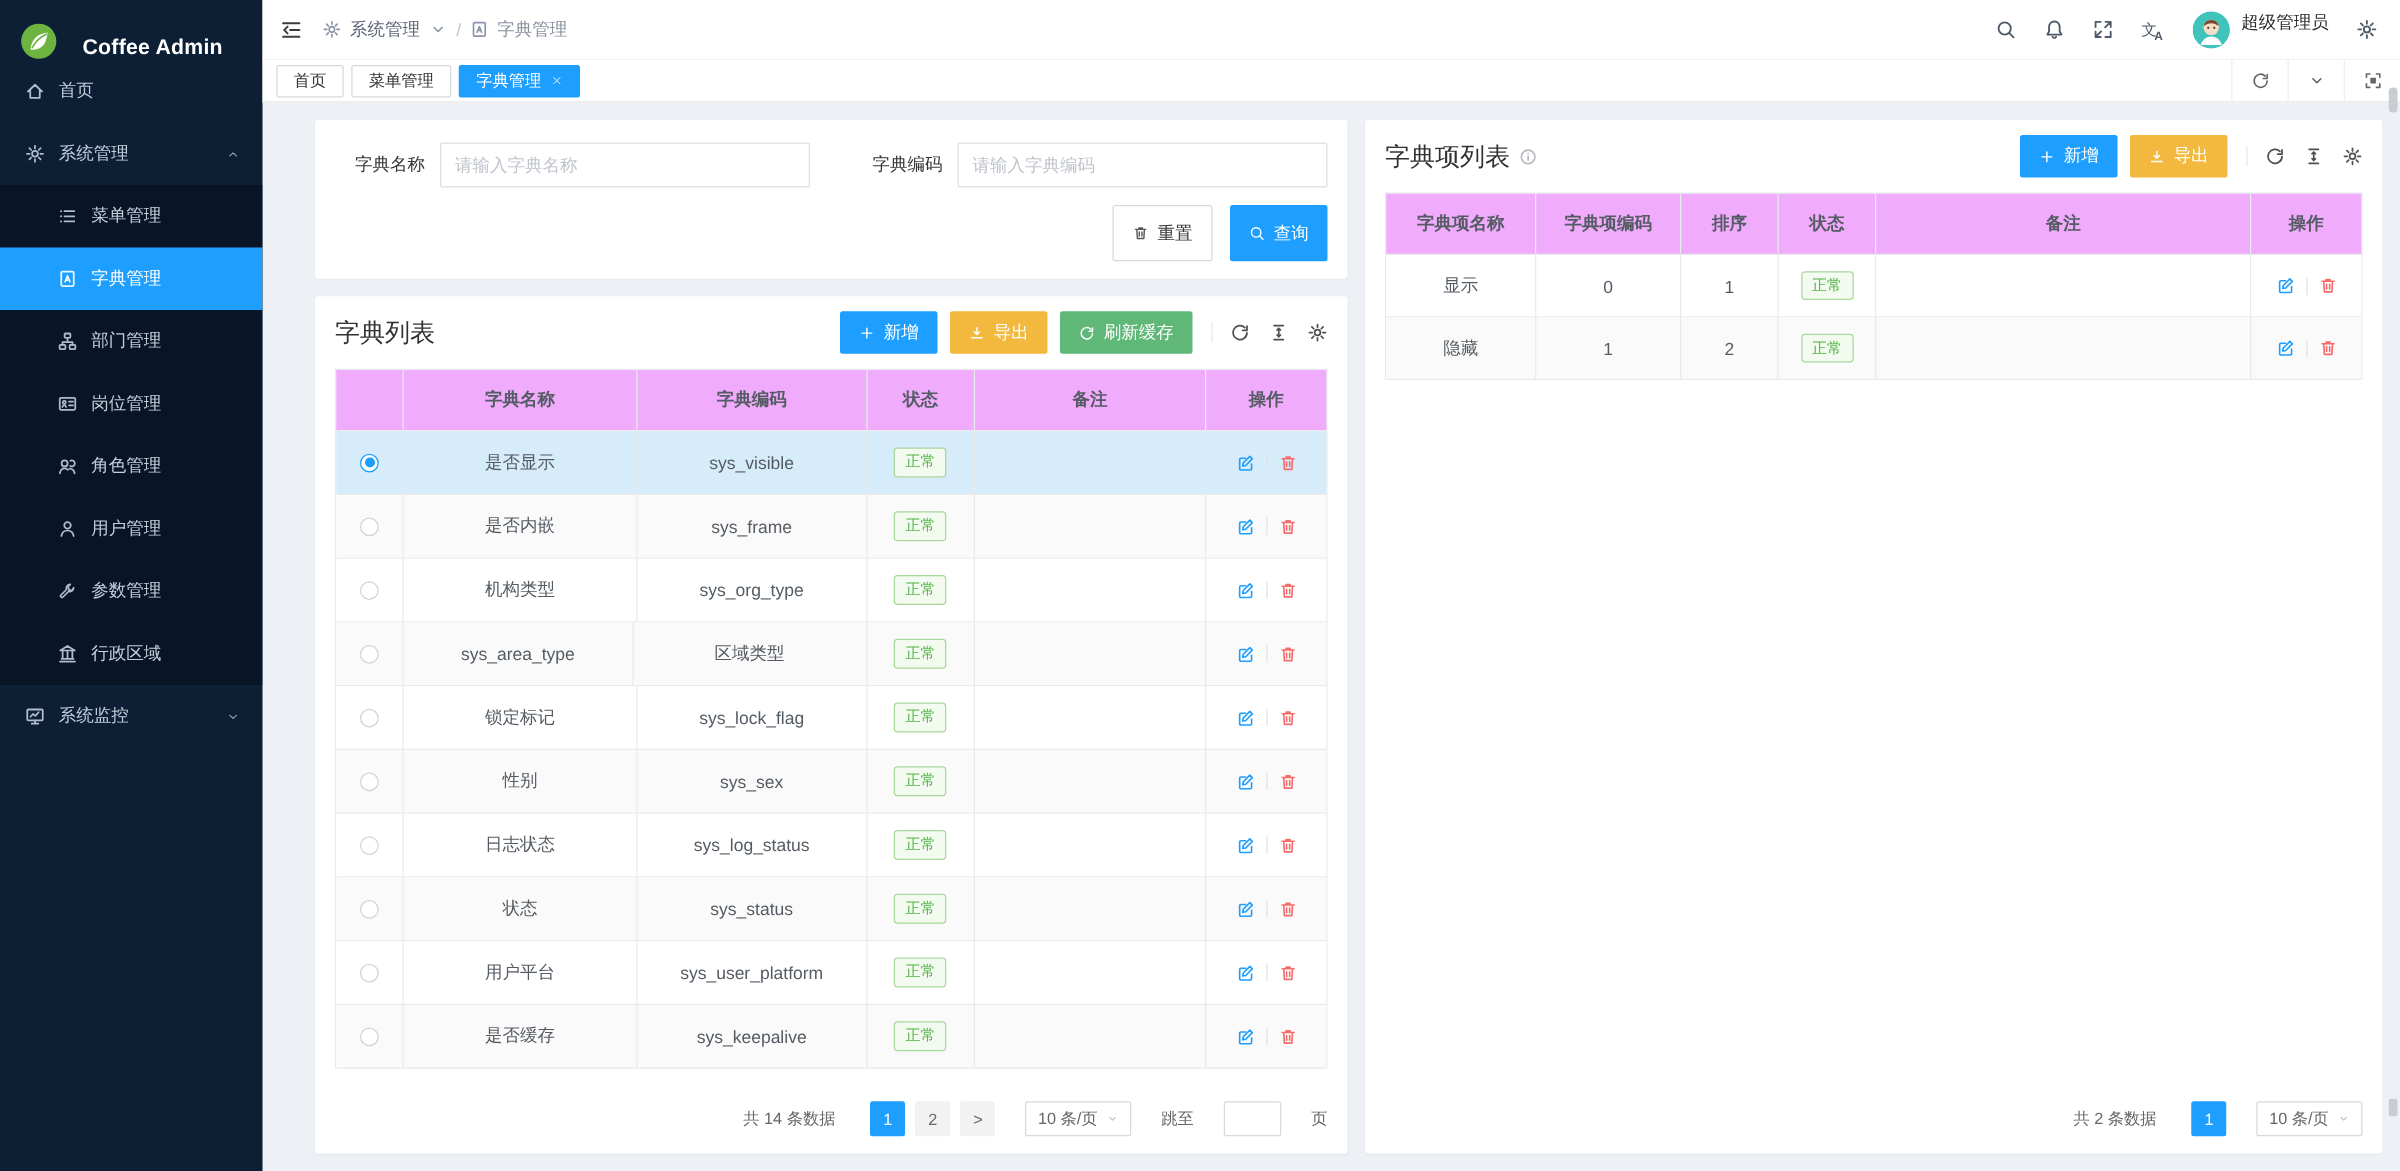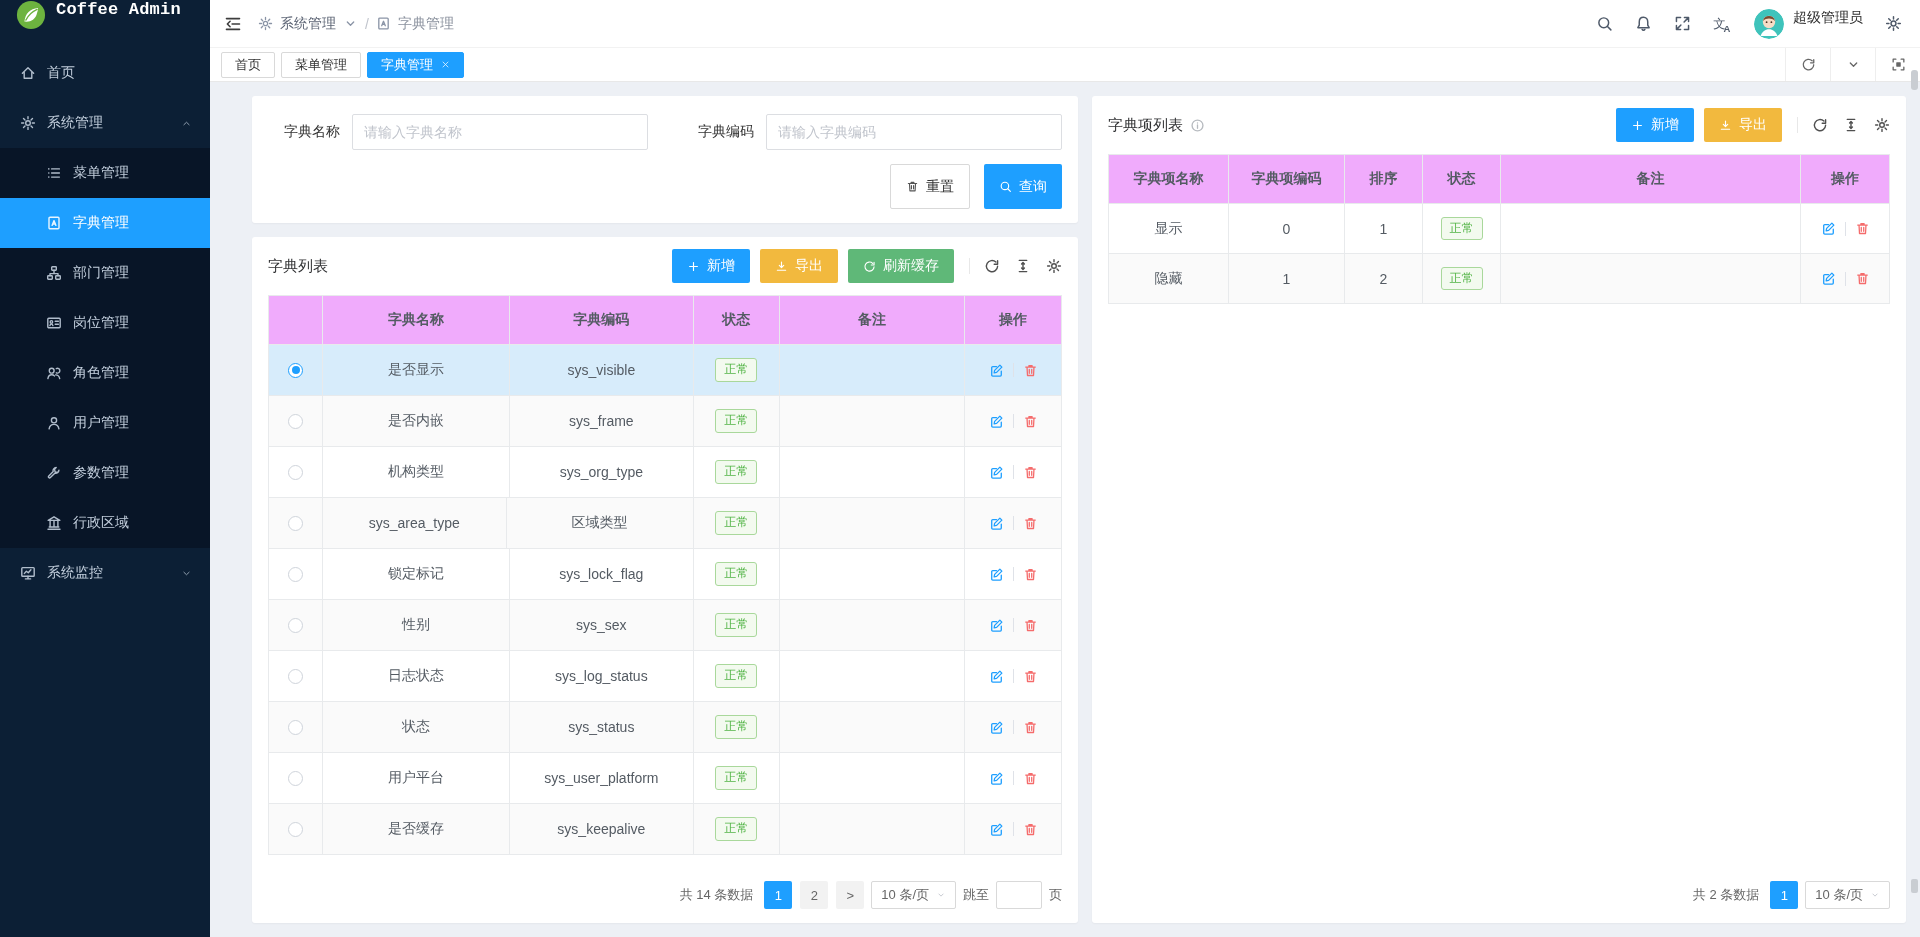--- a/index.html
+++ b/index.html
@@ -9,21 +9,21 @@
     font-size: 14px; color:#333; background:#edf0f5;
   }
   svg { display:block; width:100%; height:100%; }
   .ic { display:inline-flex; width:16px; height:16px; flex:none; }
   [data-icon]:empty { visibility:hidden; }
 
   .app { display:flex; width:1920px; height:937px; position:relative; }
 
   
   .sidebar { width:210px; flex:none; background:#0c1f35; color:#c3cfdd; display:flex; flex-direction:column; }
-  .logo { height:48px; display:flex; align-items:flex-start; gap:10px; padding-left:16px; flex:none;font-family:Liberation Mono, monospace; }
+  .logo { height:48px; display:flex; align-items:flex-end; gap:20px; padding-left:16px; flex:none; }
   .logo-img { width:30px; height:30px; }
   .logo-text { color:#fff; font-weight:bold; font-size:17px; letter-spacing:.2px; }
   .menu { flex:1; overflow:hidden; }
   .menu-item { height:50px; display:flex; align-items:center; gap:11px; padding:0 18px 0 20px; cursor:pointer; font-size:14px; }
   .menu-item .mi-icon { width:16px; height:16px; opacity:.9; }
   .menu-item.child { padding-left:46px; background:#081527; }
   .menu-item.active { background:#1e9fff; color:#fff; }
   .mi-chev { width:11px; height:11px; margin-left:auto; opacity:.75; }
 
   
@@ -71,21 +71,21 @@
   .btn-plain { background:#fff; border:1px solid #d9d9d9; color:#333; }
   .btn-plain .ic { color:#555; }
   .btn-primary { background:#1e9fff; }
   .btn-warning { background:#f2b93e; }
   .btn-success { background:#5fb878; }
 
   
   .table-card { flex:1; display:flex; flex-direction:column; padding:12px 16px 14px; min-height:0; }
   .right-col { flex:1; min-width:0; }
   .card-head { display:flex; align-items:center; margin-bottom:12px; flex:none; }
-  .card-title { font-size:15px; color:#303133; display:flex; align-items:center; gap:7px; }
+  .card-title { font-size:20px; color:#303133; display:flex; align-items:center; gap:7px; }
   .info-ic { width:15px; height:15px; color:#b6babf; cursor:pointer; }
   .head-actions { margin-left:auto; display:flex; align-items:center; gap:10px; }
   .tool-icons { display:flex; align-items:center; gap:15px; padding-left:14px; margin-left:5px; border-left:1px solid #e8e8e8; color:#4f4f4f; }
   .tool-icons .ic { width:16px; height:16px; cursor:pointer; }
 
   .tbl { border:1px solid #e8eaec; border-bottom:none; flex:none; }
   .tr { display:flex; border-bottom:1px solid #e8eaec; background:#fff; }
   .tr.thead { background:#f0abfc; font-weight:bold; color:#43484e; }
   .tr.thead .cell { min-height:48px; }
   .cell { display:flex; align-items:center; justify-content:center; text-align:center; border-right:1px solid #e8eaec; min-height:50px; padding:4px 8px; color:#545b63; font-size:14px; }
@@ -113,21 +113,21 @@
   .row.selected .radio { border-color:#1e9fff; }
   .row.selected .radio::after { content:""; position:absolute; inset:2.5px; border-radius:50%; background:#1e9fff; }
 
   .status-tag { display:inline-block; padding:2px 8px; font-size:12px; line-height:1.45; color:#54b548; background:#f3faef; border:1px solid #a9d89b; border-radius:3px; }
 
   .op-edit { width:15px; height:15px; color:#1e9fff; cursor:pointer; }
   .op-del { width:15px; height:15px; color:#f56c6c; cursor:pointer; }
   .op-div { width:1px; height:14px; background:#dfe2e8; margin:0 9px; }
 
   .tbl-spacer { flex:1; }
-  .pager { display:flex; justify-content:flex-end; align-items:center; gap:7px; color:#666; font-size:13px; padding-top:12px; flex:none; }
+  .pager { display:flex; justify-content:flex-end; align-items:center; gap:24px; color:#666; font-size:13px; padding-top:12px; flex:none; }
   .pager-total { margin-right:4px; }
   .page-btn { min-width:28px; height:28px; padding:0 8px; display:inline-flex; align-items:center; justify-content:center; background:#f2f2f2; border-radius:2px; color:#666; cursor:pointer; }
   .page-btn.active { background:#1e9fff; color:#fff; }
   .page-size { height:28px; border:1px solid #d9d9d9; border-radius:2px; background:#fff; display:inline-flex; align-items:center; gap:7px; padding:0 9px; color:#666; cursor:pointer; }
   .caret { width:10px; height:10px; color:#c0c4cc; }
   .jump-input { width:46px; height:28px; border:1px solid #d9d9d9; border-radius:2px; outline:none; padding:0 6px; font-family:inherit; }
 
   .scroll-thumb { position:absolute; right:2px; top:70px; width:7px; height:20px; background:#c9cdd2; border-radius:3px; }
   .scroll-btn { position:absolute; right:2px; bottom:44px; width:7px; height:14px; background:#c9cdd2; border-radius:2px; }
 </style>

